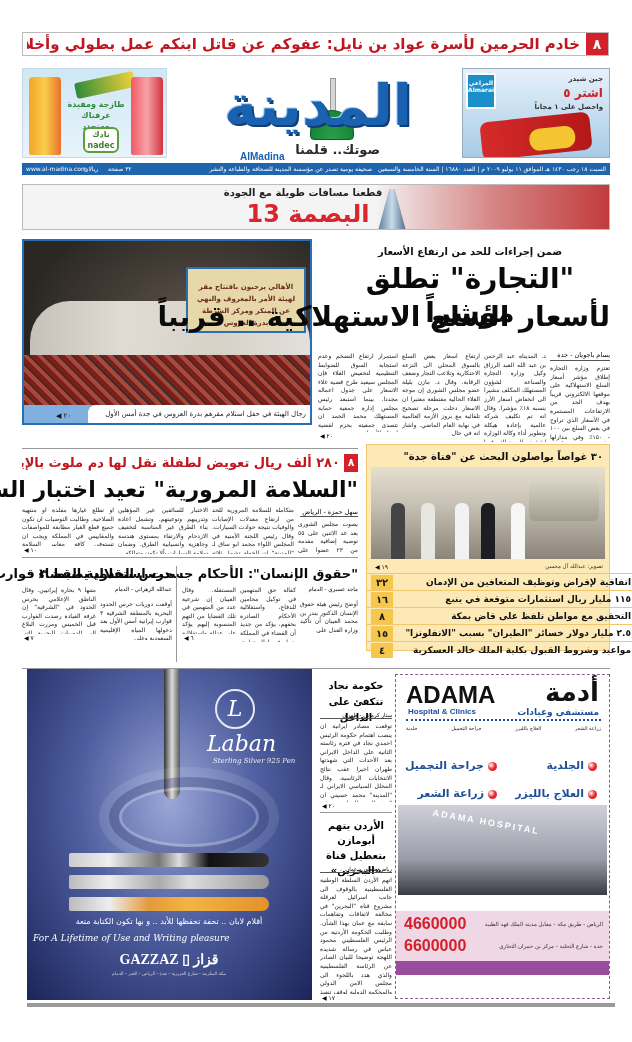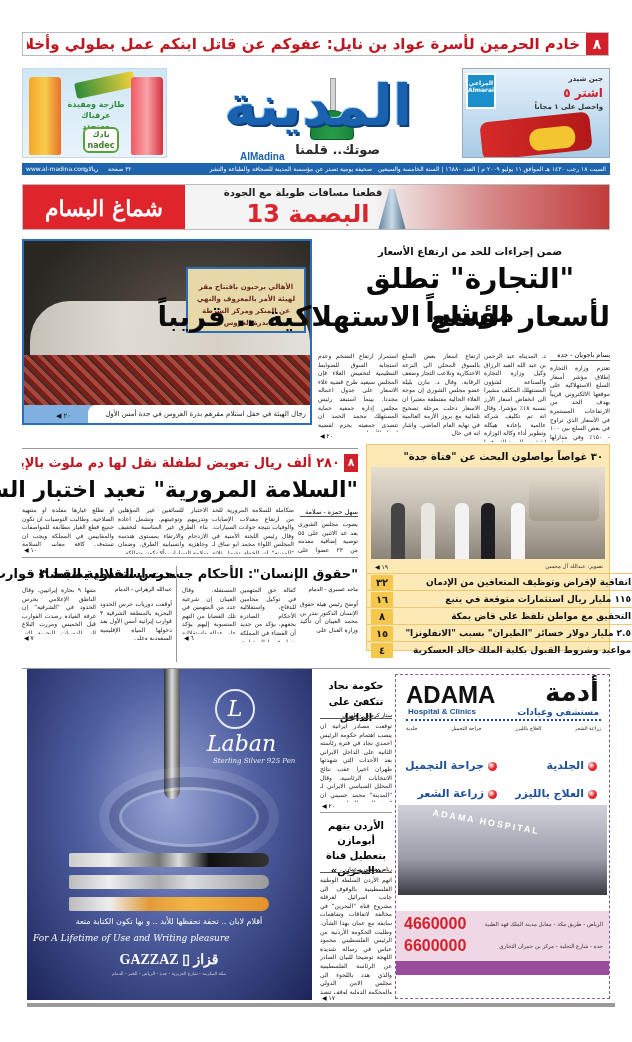--- a/index.html
+++ b/index.html
@@ -161,21 +161,20 @@
 
 <div id="date-bar" class="abs rtl">
   <span style="right:4px">السبت ١٨ رجب ١٤٣٠ هـ الموافق ١١ يوليو ٢٠٠٩ م | العدد ١٦٨٨٠ | السنة الخامسة والسبعين</span>
   <span style="right:238px">صحيفة يومية تصدر عن مؤسسة المدينة للصحافة والطباعة والنشر</span>
   <span style="left:86px">٣٢ صفحة</span>
   <span style="left:62px">ريالان</span>
   <span style="left:4px; direction:ltr">www.al-madina.com</span>
 </div>
 
 <div id="banner" class="abs">
-  <div class="red">شماغ البسام</div>
   <div class="tag">قطعنا مسافات طويلة مع الجودة</div>
   <div class="prod">البصمة 13</div>
   <div class="tower"></div>
 </div>
 
 <div id="lead-photo" class="abs">
   <div class="people"></div>
   <div class="rug"></div>
   <div class="sign">الأهالي يرحبون بافتتاح مقر لهيئة الأمر بالمعروف والنهي عن المنكر ومركز الشرطة بدرة العروس</div>
   <div class="caption-bar"></div>
@@ -193,21 +192,21 @@
 <div class="col" style="left:318px; top:352px; width:80px; height:80px;">استمرار ارتفاع التضخم وعدم استجابة السوق للضوابط التنظيمية لتخفيض الغلاء فإن المجلس سيعيد طرح قضية غلاء الاسعار على جدول اعماله مجددا. بينما استبعد رئيس مجلس إدارة جمعية حماية المستهلك محمد الحمد ان تتصدى جمعيته بحزم لقضية ارتفاع الأسعار.</div>
 <div class="abs" style="left:320px; top:432px; font-size:6px;">◀ <span>٢٠</span></div>
 
 <div id="rule-1" class="abs"></div>
 <div id="red-head" class="abs">
   <div class="num">٨</div>
   <div class="txt">٢٨٠ ألف ريال تعويض لطفلة نقل لها دم ملوث بالإيدز في جدة</div>
 </div>
 
 <div id="traffic-head" class="abs">"السلامة المرورية" تعيد اختبار السائقين وتمنع بيع القطع المقلدة</div>
-<div id="traffic-byline" class="abs">سهل حمزة - سلامة</div>
+<div id="traffic-byline" class="abs">سهل حمزة - الرياض</div>
 <div class="col" style="left:298px; top:520px; width:60px; height:34px;">يصوت مجلس الشورى بعد غد الاثنين على ٥٥ توصية إضافية مقدمة من ٢٣ عضوا على المشروع المقترح لإنشاء خطة وطنية</div>
 <div class="col" style="left:212px; top:506px; width:82px; height:48px;">متكاملة للسلامة المرورية للحد من ارتفاع معدلات الإصابات والوفيات نتيجة حوادث السيارات. وقال رئيس اللجنة الأمنية في المجلس اللواء محمد ابو ساق لـ "المدينة" إن الخطة تشمل ثلاثة محاور بينها اعادة</div>
 <div class="col" style="left:118px; top:506px; width:90px; height:48px;">الاختبار للسائقين غير المؤهلين وتدريبهم وتوعيتهم. وتشمل اعادة بناء الطرق غير المناسبة لتخفيف الازدحام والارتقاء بمستوى هندسة وجاهزية وانسيابية الطرق. وضمان سلامة السيارات بألا تكون متهالكة</div>
 <div class="col" style="left:22px; top:506px; width:92px; height:40px;">او تطلع غيارها مقلدة او منتهية الصلاحية. وطالبت التوصيات ان تكون جميع قطع الغيار مطابقة للمواصفات والمقاييس في المملكة ويجب ان تستوفي كافة معايير السلامة المرورية.</div>
 <div class="abs" style="left:24px; top:546px; font-size:6px;">◀ <span>١٠</span></div>
 <div id="rule-2" class="abs"></div>
 
 <div id="side-box" class="abs">
   <div class="title">٣٠ غواصاً يواصلون البحث عن "فتاة جدة"</div>
   <div id="side-photo">

